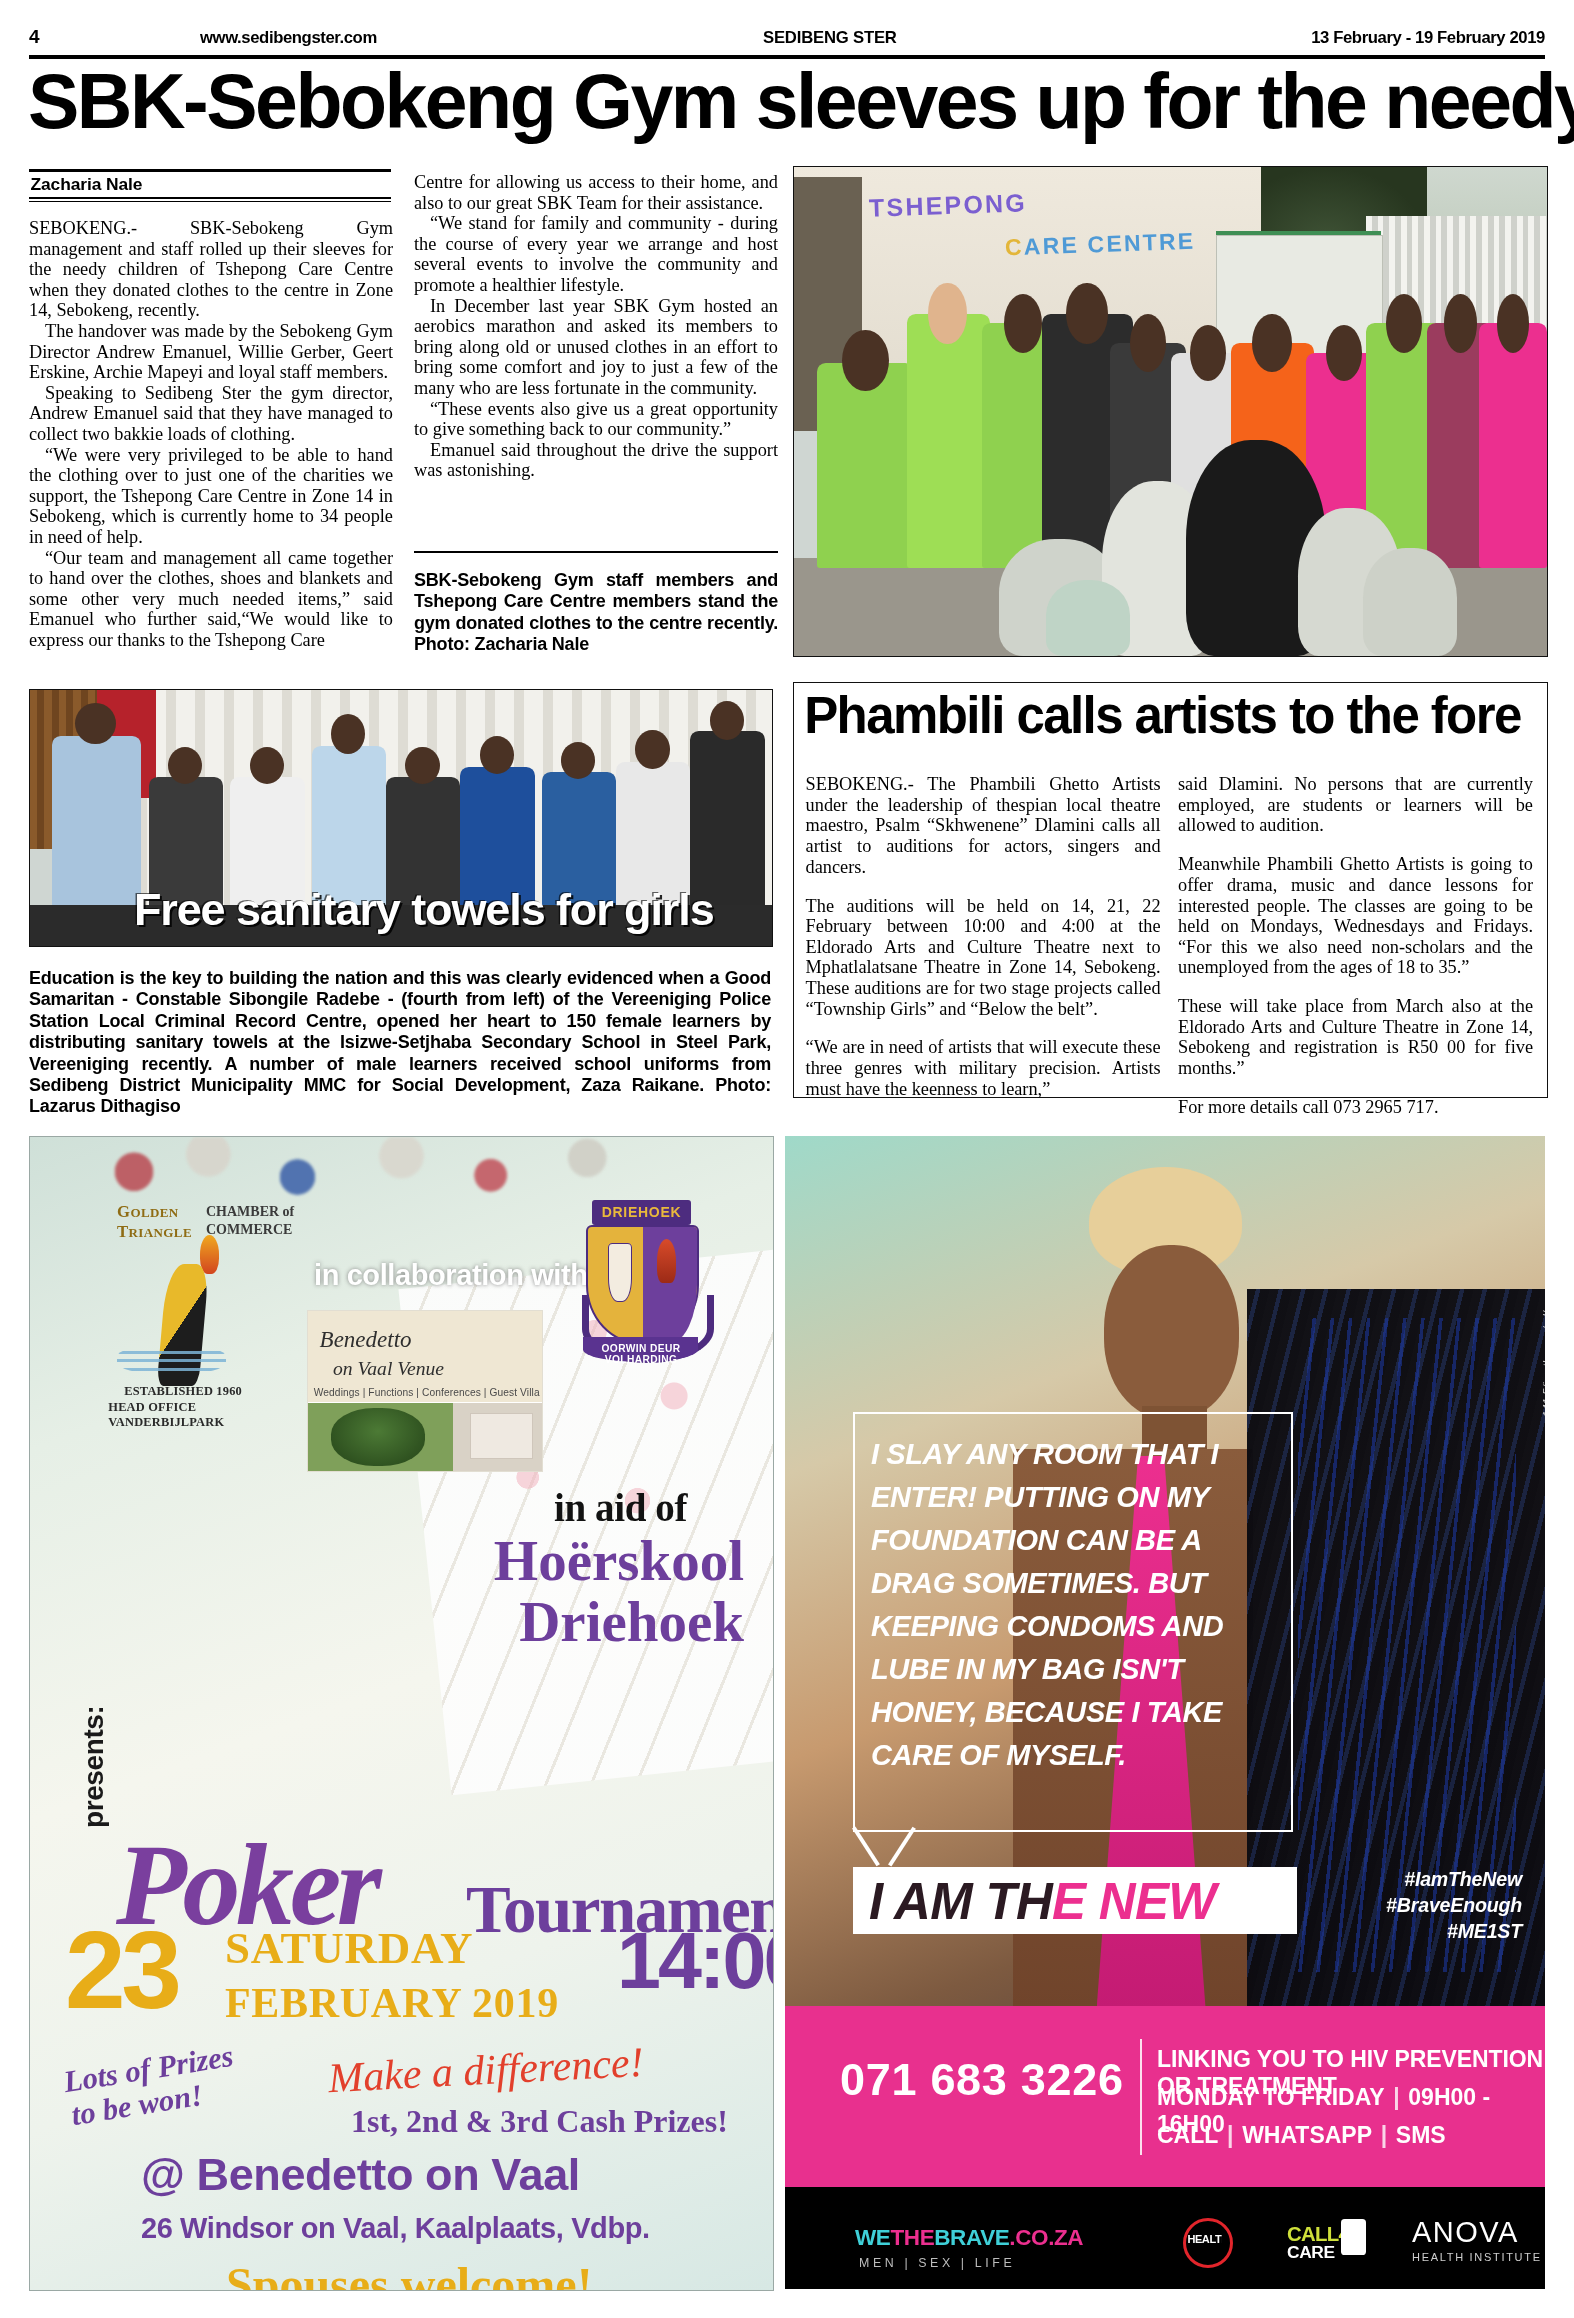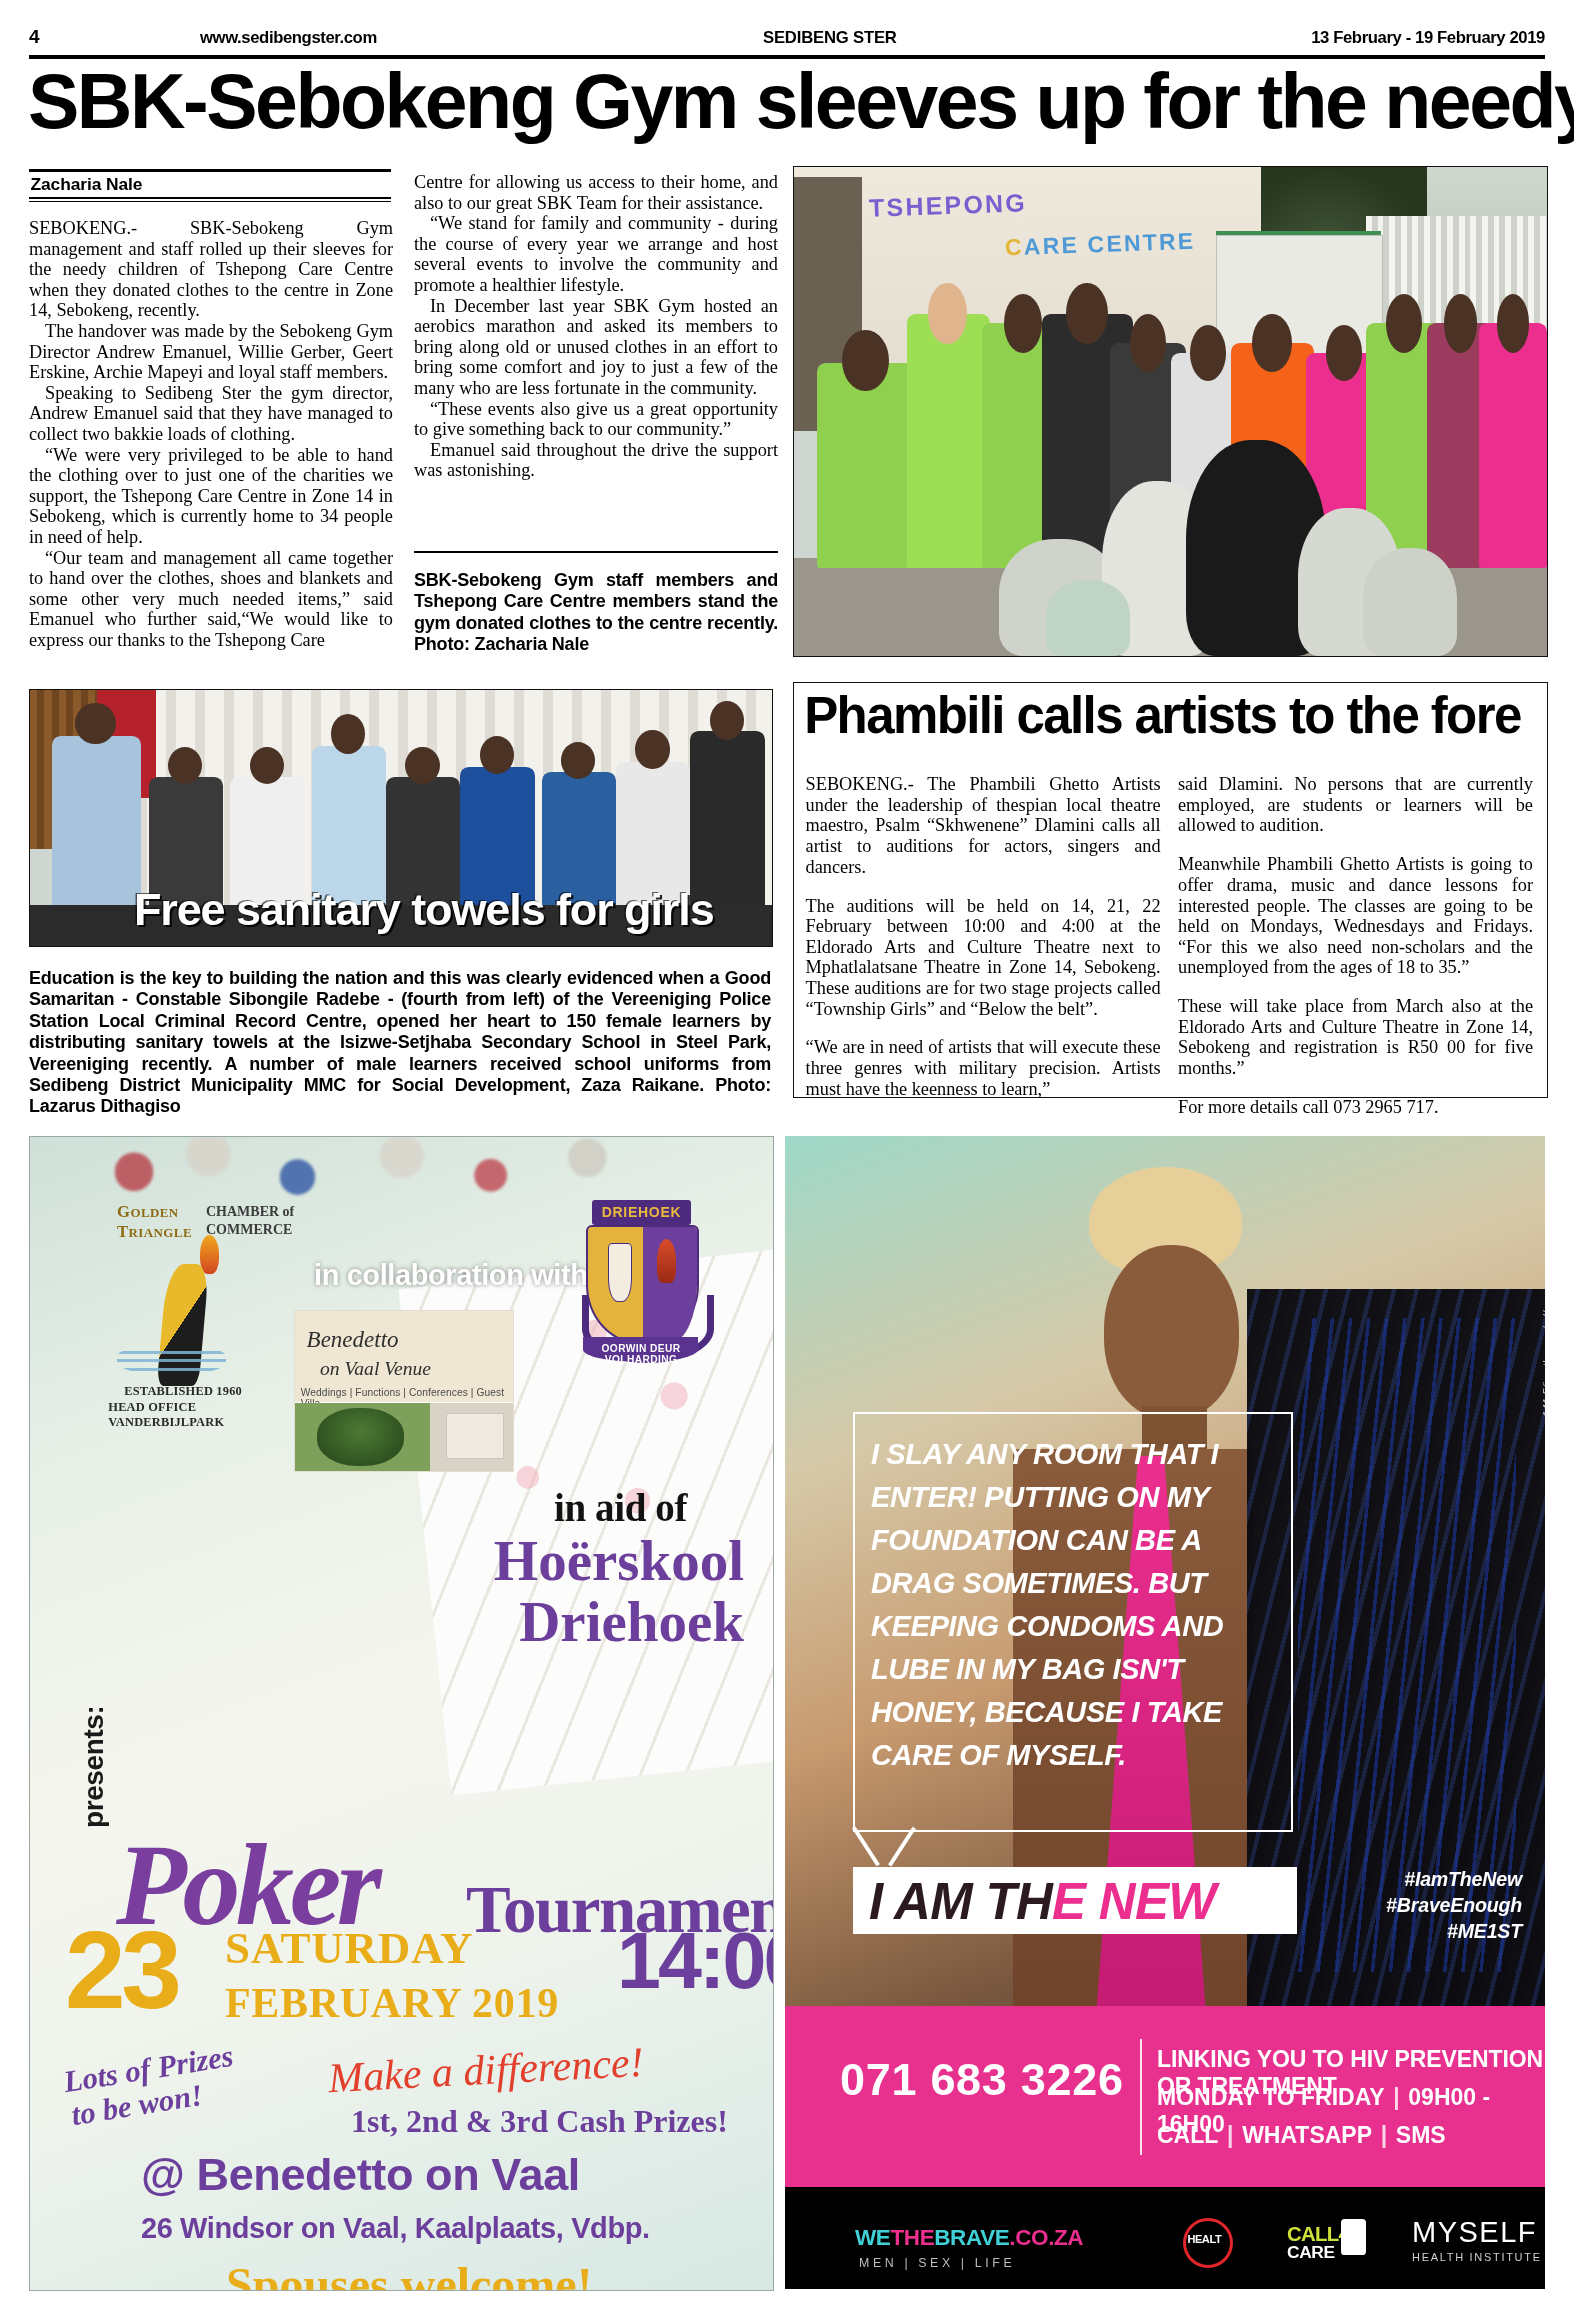--- a/index.html
+++ b/index.html
@@ -104,21 +104,21 @@
   .gt-fig{position:absolute;left:20.4px;top:33px;width:95px;height:145px;}
   .gt-flame{position:absolute;left:63px;top:0;width:19px;height:39px;border-radius:50% 50% 40% 40%;background:linear-gradient(180deg,#f0a81f,#d2451f);}
   .gt-body{position:absolute;left:25px;top:29px;width:42px;height:122px;background:linear-gradient(120deg,#e8b92a 0 48%,#1d1d1d 48% 100%);border-radius:40% 30% 16% 16%;transform:skewX(-5deg);}
   .gt-waves{position:absolute;left:0;top:143px;width:109px;height:29px;
     background:repeating-linear-gradient(180deg,transparent 0 5.8px,#7db4d6 5.8px 8.7px);border-radius:40%;opacity:.85;}
   .gt-est{position:absolute;left:7.3px;top:182px;font-family:"Liberation Serif",serif;font-weight:bold;font-size:12.4px;color:#2a2a2a;letter-spacing:0.2px;}
   .gt-head{position:absolute;left:-8.7px;top:198px;font-family:"Liberation Serif",serif;font-weight:bold;font-size:12.4px;color:#2a2a2a;letter-spacing:0.2px;}
 
   .collab{position:absolute;left:284px;top:122px;font-family:"Liberation Sans",sans-serif;font-weight:bold;font-size:29px;color:#fff;
     text-shadow:0 0 4.4px rgba(120,120,120,.9);letter-spacing:-0.4px;}
-  .benebox{position:absolute;left:264px;top:173px;width:218px;height:160px;background:#fff;border:0.7px solid #e2ded2;}
+  .benebox{position:absolute;left:277px;top:173px;width:218px;height:160px;background:#fff;border:0.7px solid #e2ded2;padding-left:16px;}
   .bene-top{position:absolute;left:0;top:0;width:100%;height:91px;background:#efe7d3;}
   .bene-script{position:absolute;left:11.6px;top:16px;font-family:"Liberation Serif",serif;font-style:italic;font-size:23px;color:#2f2f2f;}
   .bene-script2{position:absolute;left:25px;top:47px;font-family:"Liberation Serif",serif;font-style:italic;font-size:19.6px;color:#2f2f2f;}
   .bene-serv{position:absolute;left:5.8px;top:76px;font-family:"Liberation Sans",sans-serif;font-size:10.2px;color:#4a4a4a;letter-spacing:0.1px;}
   .bene-img{position:absolute;left:0;top:92px;width:100%;height:68px;
     background:linear-gradient(90deg,#7fa05a 0 62%,#d9d2c6 62% 100%);}
   .bene-tree{position:absolute;left:10%;top:8%;width:40%;height:84%;background:radial-gradient(ellipse at 50% 40%,#4c7a35,#2f5220 72%);border-radius:46%;}
   .bene-room{position:absolute;right:4%;top:14%;width:26%;height:66%;background:#efe9e1;border:0.7px solid #cfc6bb;}
 
   .crest{position:absolute;right:70px;top:63px;width:124px;height:182px;}
@@ -454,18 +454,18 @@
     <div class="hv-men">MEN  |  SEX  |  LIFE</div>
     <div class="hv-h4m">
       <div class="hv-h4m-c"></div>
       <div class="hv-h4m-t" style="font-size:11px;left:4.4px;top:14.5px;width:35px;overflow:hidden">HEALTH4MEN</div>
     </div>
     <div class="hv-c4c">
       <div class="hv-c4c-t">CALL4</div>
       <div class="hv-c4c-b"></div>
       <div class="hv-c4c-t2">CARE</div>
     </div>
-    <div class="hv-anova">MYSELF</div>
+    <div class="hv-anova">ANOVA</div>
     <div class="hv-anova-sub">HEALTH INSTITUTE</div>
   </div>
 
 </div>
 
 
 </body></html>

